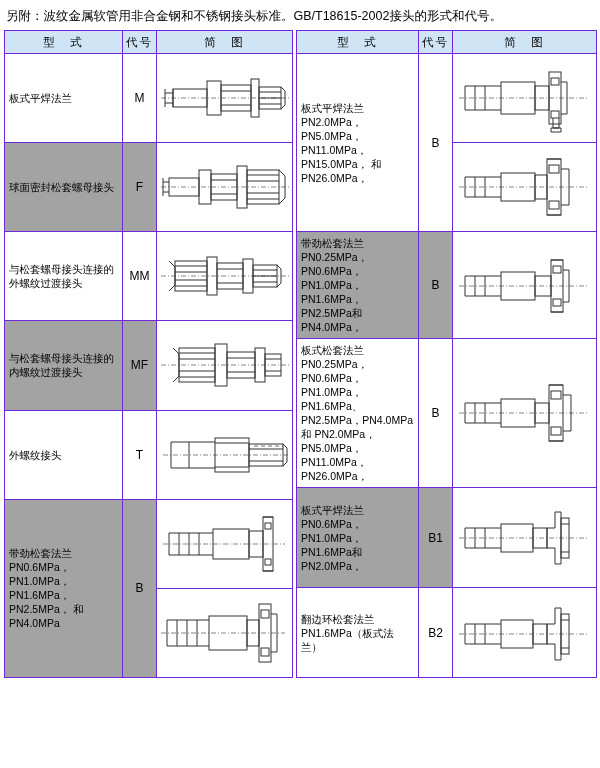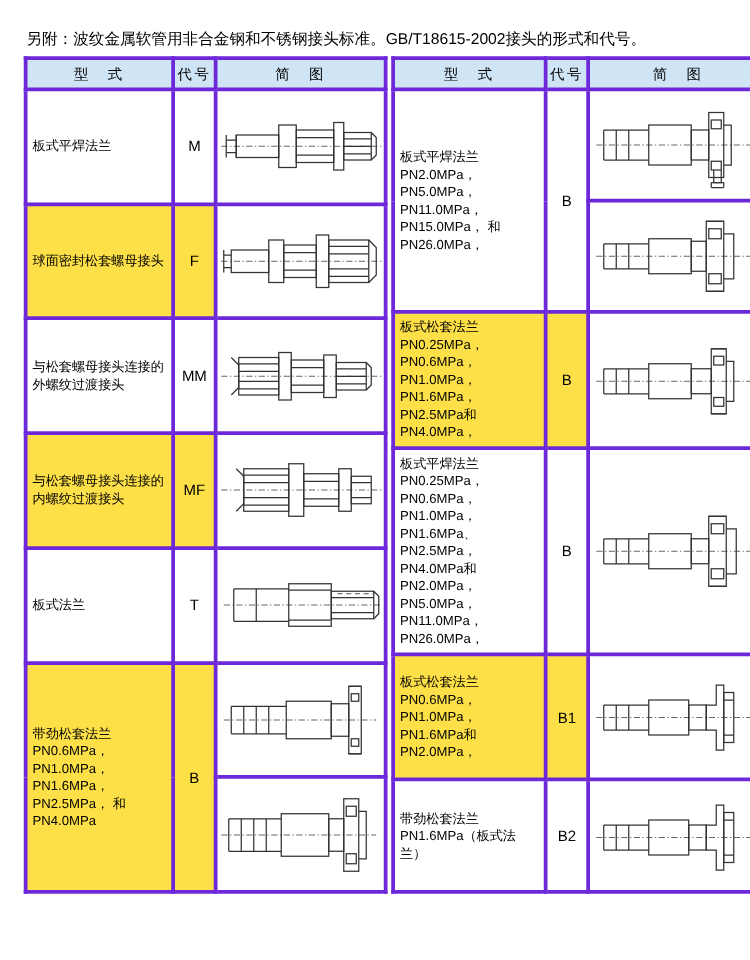--- a/index.html
+++ b/index.html
@@ -12,21 +12,21 @@
     height: 768px;
     font-family: "Liberation Sans", sans-serif;
     color: #111;
     overflow: hidden;
   }
   .page {
     width: 600px;
     height: 768px;
     position: relative;
     box-sizing: border-box;
-    padding: 15px;
+    padding: 0;
   }
   .caption {
     font-size: 12.5px;
     line-height: 16px;
     padding: 8px 6px 6px 6px;
     color: #000;
     white-space: nowrap;
   }
   .tables {
     display: flex;
@@ -36,21 +36,21 @@
     box-sizing: border-box;
     width: 600px;
   }
   table {
     border-collapse: collapse;
     table-layout: fixed;
   }
   .tbl-left { width: 290px; }
   .tbl-right { width: 302px; margin-left: 3px; }
   th, td {
-    border: 3px solid #6d28d9;
+    border: 1px solid #6d28d9;
     padding: 0;
     vertical-align: middle;
   }
   thead th {
     background: #cfe4f5;
     font-size: 11.5px;
     font-weight: normal;
     height: 22px;
     text-align: center;
     letter-spacing: 2px;
@@ -65,21 +65,21 @@
   td.code {
     text-align: center;
     font-size: 12px;
     color: #000;
   }
   td.fig {
     background: #ffffff;
     text-align: center;
     padding: 0;
   }
-  .hl { background: #fde047; }
+  .hl { background: #a3a3a3; }
   .wh { background: #ffffff; }
   .fig-wrap {
     width: 100%;
     height: 100%;
     display: flex;
     align-items: center;
     justify-content: center;
   }
   svg { display: block; }
   .c-type { width: 118px; }
@@ -210,21 +210,21 @@
                 </g>
                 <g stroke="#333" stroke-width="0.6" stroke-dasharray="5 2 1 2">
                   <path d="M2 39 L130 39"></path>
                 </g>
               </svg>
             </div>
           </td>
         </tr>
 
         <tr style="height:82px">
-          <td class="txt wh">板式法兰</td>
+          <td class="txt wh">外螺纹接头</td>
           <td class="code wh">T</td>
           <td class="fig">
             <div class="fig-wrap">
               <svg width="132" height="78" viewBox="0 0 132 78">
                 <g fill="none" stroke="#333" stroke-width="1">
                   <path d="M12 26 L56 26 M12 52 L56 52"></path>
                   <path d="M12 26 L12 52"></path>
                   <path d="M30 26 L30 52"></path>
                   <rect x="56" y="22" width="34" height="34"></rect>
                   <path d="M56 27 L90 27 M56 51 L90 51"></path>
@@ -349,21 +349,21 @@
                 </g>
                 <g stroke="#333" stroke-width="0.6" stroke-dasharray="5 2 1 2">
                   <path d="M4 42 L134 42"></path>
                 </g>
               </svg>
             </div>
           </td>
         </tr>
 
         <tr style="height:90px">
-          <td class="txt hl">板式松套法兰 PN0.25MPa，PN0.6MPa， PN1.0MPa，PN1.6MPa， PN2.5MPa和PN4.0MPa，</td>
+          <td class="txt hl">带劲松套法兰 PN0.25MPa，PN0.6MPa， PN1.0MPa，PN1.6MPa， PN2.5MPa和PN4.0MPa，</td>
           <td class="code hl">B</td>
           <td class="fig">
             <div class="fig-wrap">
               <svg width="140" height="86" viewBox="0 0 140 86">
                 <g fill="none" stroke="#333" stroke-width="1">
                   <path d="M10 34 L46 34 M10 54 L46 54 M10 34 L10 54"></path>
                   <path d="M20 34 L20 54 M30 34 L30 54"></path>
                   <rect x="46" y="30" width="34" height="28"></rect>
                   <rect x="80" y="34" width="16" height="20"></rect>
                   <rect x="96" y="18" width="12" height="52"></rect>
@@ -374,21 +374,21 @@
                 </g>
                 <g stroke="#333" stroke-width="0.6" stroke-dasharray="5 2 1 2">
                   <path d="M4 44 L134 44"></path>
                 </g>
               </svg>
             </div>
           </td>
         </tr>
 
         <tr style="height:100px">
-          <td class="txt wh">板式平焊法兰 PN0.25MPa，PN0.6MPa， PN1.0MPa，PN1.6MPa、 PN2.5MPa，PN4.0MPa和 PN2.0MPa，PN5.0MPa， PN11.0MPa，PN26.0MPa，</td>
+          <td class="txt wh">板式松套法兰 PN0.25MPa，PN0.6MPa， PN1.0MPa，PN1.6MPa、 PN2.5MPa，PN4.0MPa和 PN2.0MPa，PN5.0MPa， PN11.0MPa，PN26.0MPa，</td>
           <td class="code wh">B</td>
           <td class="fig">
             <div class="fig-wrap">
               <svg width="140" height="96" viewBox="0 0 140 96">
                 <g fill="none" stroke="#333" stroke-width="1">
                   <path d="M10 38 L46 38 M10 58 L46 58 M10 38 L10 58"></path>
                   <path d="M20 38 L20 58 M30 38 L30 58"></path>
                   <rect x="46" y="34" width="34" height="28"></rect>
                   <rect x="80" y="38" width="14" height="20"></rect>
                   <rect x="94" y="20" width="14" height="56"></rect>
@@ -399,21 +399,21 @@
                 </g>
                 <g stroke="#333" stroke-width="0.6" stroke-dasharray="5 2 1 2">
                   <path d="M4 48 L134 48"></path>
                 </g>
               </svg>
             </div>
           </td>
         </tr>
 
         <tr style="height:100px">
-          <td class="txt hl">板式松套法兰 PN0.6MPa，PN1.0MPa， PN1.6MPa和PN2.0MPa，</td>
+          <td class="txt hl">板式平焊法兰 PN0.6MPa，PN1.0MPa， PN1.6MPa和PN2.0MPa，</td>
           <td class="code hl">B1</td>
           <td class="fig">
             <div class="fig-wrap">
               <svg width="140" height="96" viewBox="0 0 140 96">
                 <g fill="none" stroke="#333" stroke-width="1">
                   <path d="M10 38 L46 38 M10 58 L46 58 M10 38 L10 58"></path>
                   <path d="M20 38 L20 58 M30 38 L30 58"></path>
                   <rect x="46" y="34" width="32" height="28"></rect>
                   <rect x="78" y="38" width="14" height="20"></rect>
                   <path d="M92 38 L100 38 L100 22 L106 22 L106 74 L100 74 L100 58 L92 58 Z"></path>
@@ -422,21 +422,21 @@
                 </g>
                 <g stroke="#333" stroke-width="0.6" stroke-dasharray="5 2 1 2">
                   <path d="M4 48 L134 48"></path>
                 </g>
               </svg>
             </div>
           </td>
         </tr>
 
         <tr style="height:90px">
-          <td class="txt wh">带劲松套法兰 PN1.6MPa（板式法兰）</td>
+          <td class="txt wh">翻边环松套法兰 PN1.6MPa（板式法兰）</td>
           <td class="code wh">B2</td>
           <td class="fig">
             <div class="fig-wrap">
               <svg width="140" height="86" viewBox="0 0 140 86">
                 <g fill="none" stroke="#333" stroke-width="1">
                   <path d="M10 34 L46 34 M10 54 L46 54 M10 34 L10 54"></path>
                   <path d="M20 34 L20 54 M30 34 L30 54"></path>
                   <rect x="46" y="30" width="32" height="28"></rect>
                   <rect x="78" y="34" width="14" height="20"></rect>
                   <path d="M92 34 L100 34 L100 18 L106 18 L106 70 L100 70 L100 54 L92 54 Z"></path>

